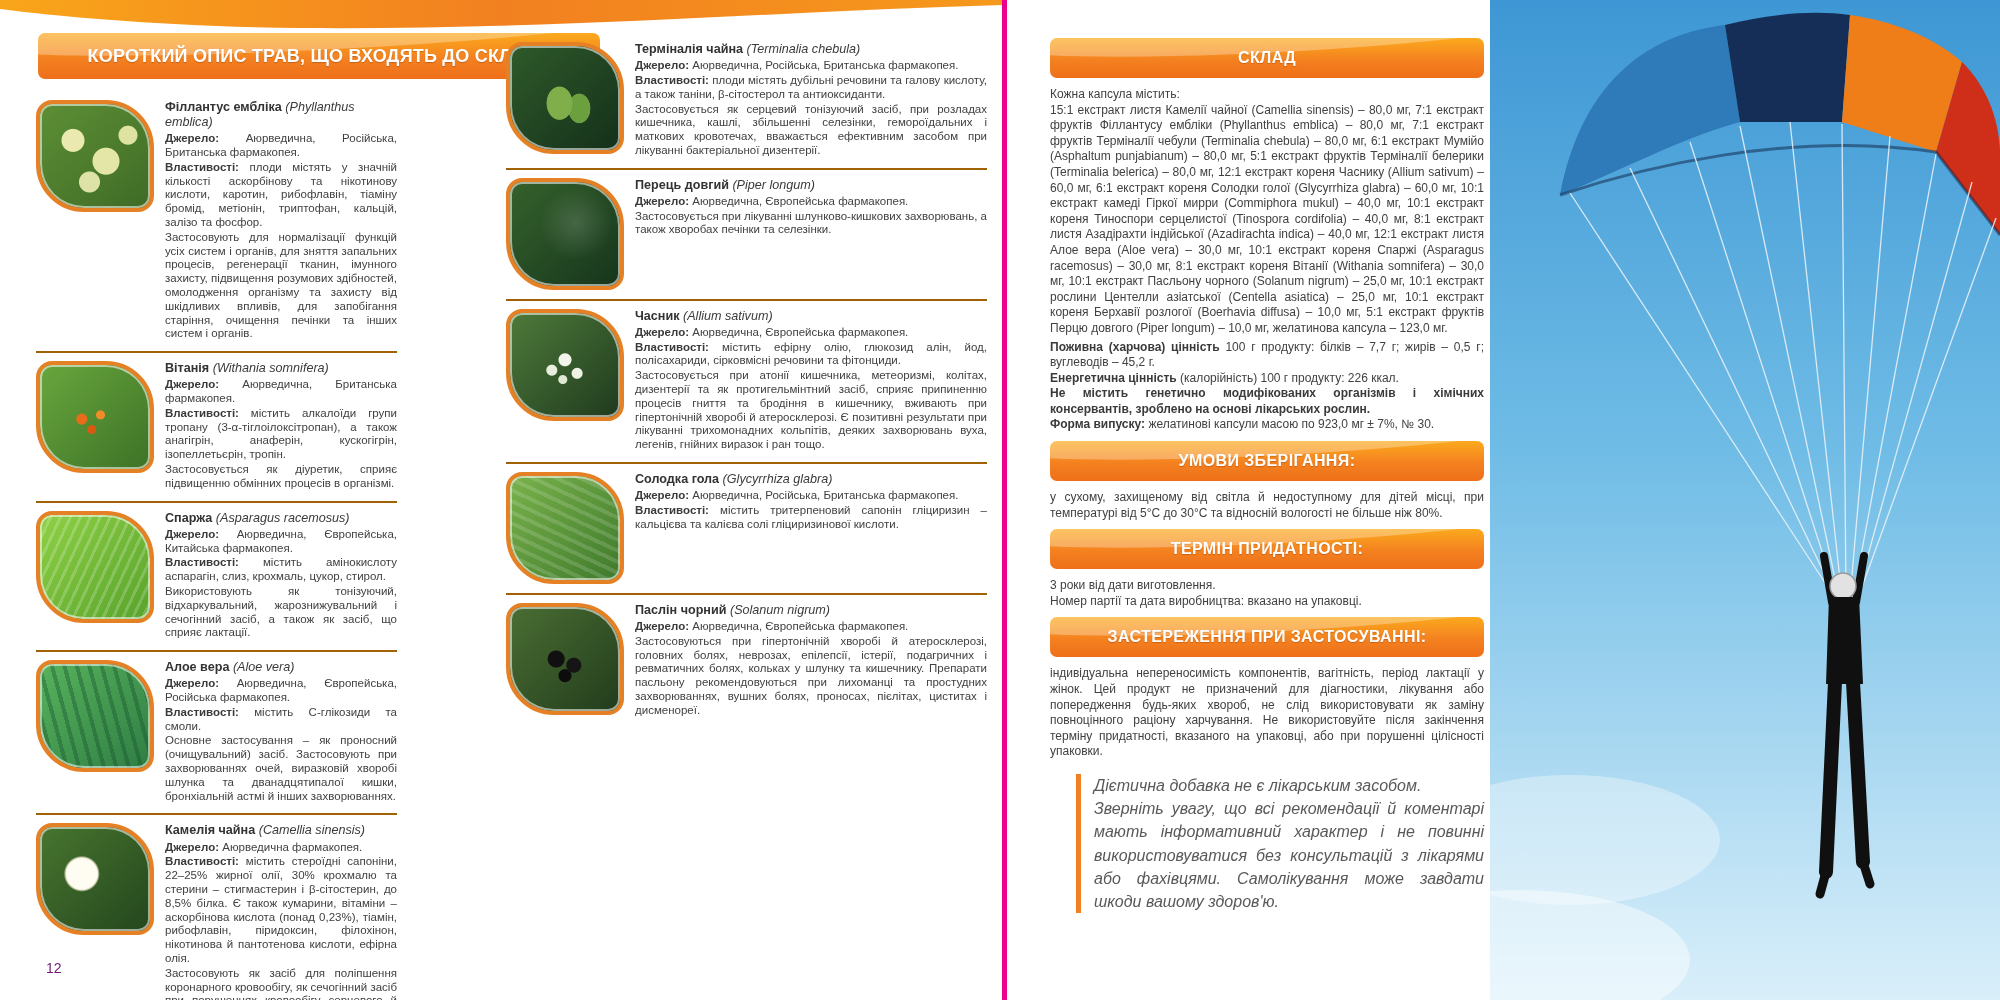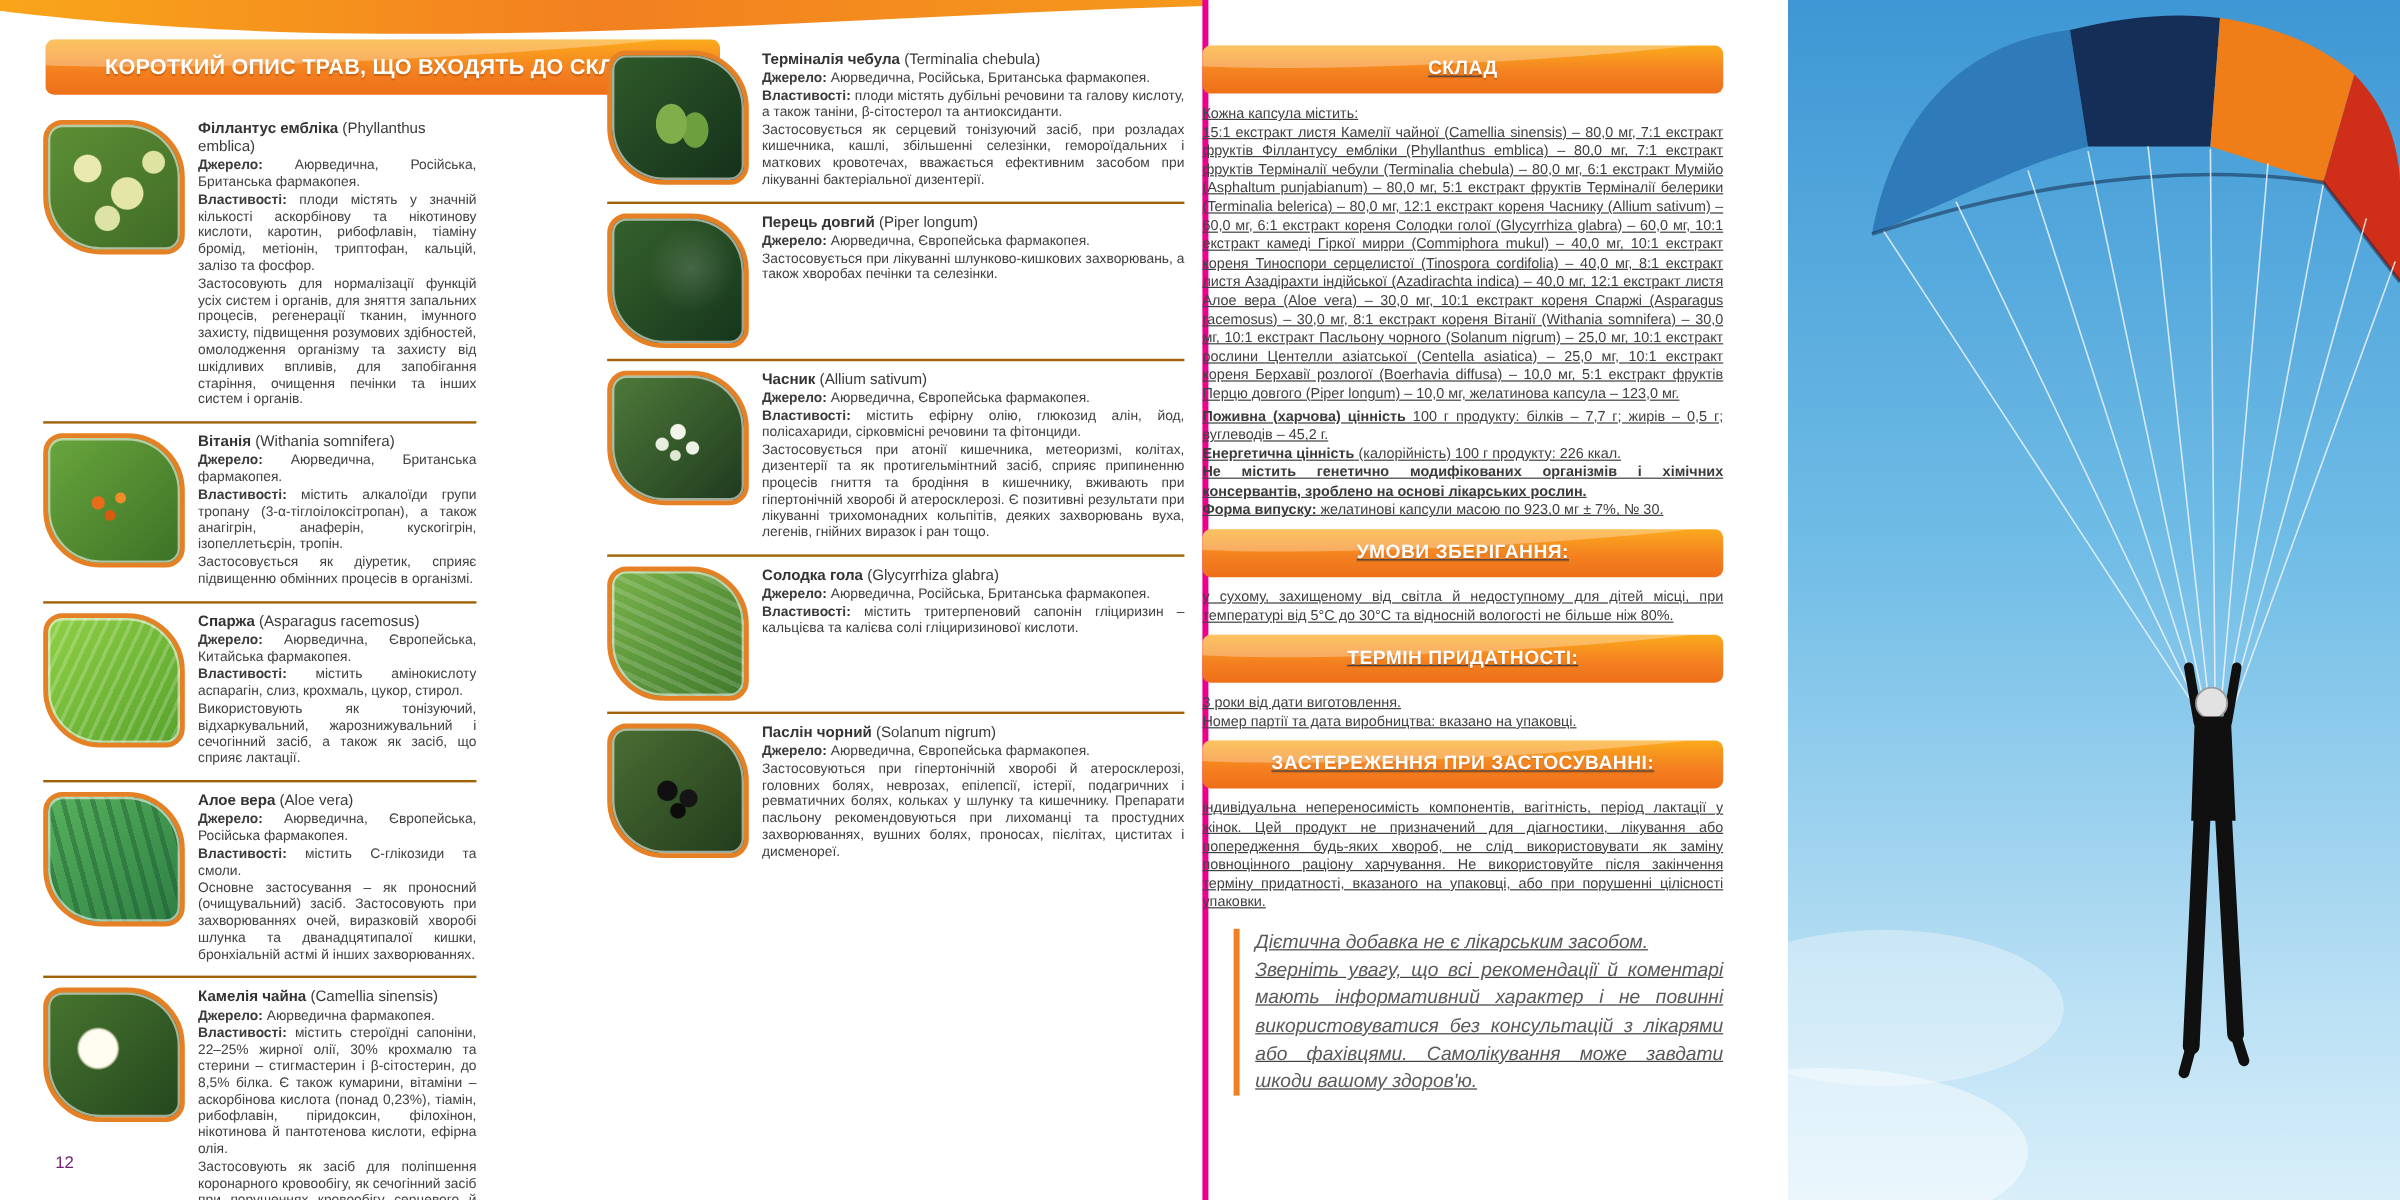--- a/index.html
+++ b/index.html
@@ -30,37 +30,37 @@
   .entry { display:flex; gap:11px; padding:8px 0 9px; }
   .entry.rule { border-top:2px solid #a16207; }
   .thumb {
     flex:0 0 118px; height:112px; border:4px solid #e58025;
     border-radius:16px 48px 16px 48px; box-shadow:inset 0 0 0 2px rgba(255,255,255,.55);
   }
   .etext { flex:1; min-width:0; }
   .etext p { margin:0 0 1px; font-size:11.5px; line-height:1.2; }
   .ehead { text-align:left; font-size:12.6px !important; margin-bottom:2px !important; color:#3a3a3a; }
   .ehead b { color:#333; }
-  .lat { font-weight:normal; }
+  .lat { font-style:italic; font-weight:normal; }
   b.lbl { color:#3a3a3a; }
   
   .t-phyllanthus{background:radial-gradient(circle at 30% 35%,#e9e9b0 0 11px,transparent 12px),radial-gradient(circle at 60% 55%,#e4e6a8 0 13px,transparent 14px),radial-gradient(circle at 80% 30%,#dfe3a2 0 9px,transparent 10px),radial-gradient(circle at 45% 75%,#dde3a6 0 10px,transparent 11px),linear-gradient(140deg,#5d8f35,#3f6b26);}
   .t-withania{background:radial-gradient(circle at 38% 52%,#e86c1a 0 5px,transparent 6px),radial-gradient(circle at 55% 48%,#f08c2a 0 4px,transparent 5px),radial-gradient(circle at 47% 62%,#d85a10 0 4px,transparent 5px),linear-gradient(135deg,#69a63d,#3c7226);}
   .t-asparagus{background:repeating-linear-gradient(115deg,rgba(255,255,255,.20) 0 3px,transparent 3px 9px),linear-gradient(135deg,#8fd045,#57a32c);}
   .t-aloe{background:repeating-linear-gradient(75deg,rgba(16,75,40,.35) 0 4px,transparent 4px 12px),linear-gradient(135deg,#57b25c,#2f7e44);}
   .t-camellia{background:radial-gradient(circle at 38% 45%,#fffdf2 0 15px,#f0ead6 16px,transparent 18px),radial-gradient(circle at 41% 47%,#f3d84a 0 5px,transparent 6px),linear-gradient(135deg,#47752f,#24461d);}
   .t-terminalia{background:radial-gradient(ellipse 14px 18px at 45% 55%,#7fae4a 0 90%,transparent 95%),radial-gradient(ellipse 12px 16px at 63% 60%,#6ca03f 0 90%,transparent 95%),linear-gradient(135deg,#2f5a2a,#14301a);}
   .t-piper{background:radial-gradient(circle at 60% 40%,rgba(255,255,255,.15),transparent 40%),linear-gradient(135deg,#35622c,#16351c);}
   .t-allium{background:radial-gradient(circle at 50% 45%,#f2f5ea 0 6px,transparent 7px),radial-gradient(circle at 38% 55%,#e8eedd 0 5px,transparent 6px),radial-gradient(circle at 61% 58%,#eef2e4 0 5px,transparent 6px),radial-gradient(circle at 48% 64%,#dfe8d2 0 4px,transparent 5px),linear-gradient(135deg,#4e7a3a,#1f3a1e);}
   .t-glycyrrhiza{background:repeating-linear-gradient(25deg,rgba(255,255,255,.14) 0 4px,transparent 4px 10px),linear-gradient(135deg,#79b24b,#3f7a2c);}
   .t-solanum{background:radial-gradient(circle at 42% 50%,#101010 0 8px,transparent 9px),radial-gradient(circle at 58% 56%,#151515 0 7px,transparent 8px),radial-gradient(circle at 50% 66%,#0c0c0c 0 6px,transparent 7px),radial-gradient(circle at 40% 47%,#4a4a4a 0 2px,transparent 3px),linear-gradient(135deg,#4a6e33,#223c1c);}
   
   .divider { position:absolute; left:1002px; top:0; width:5px; height:1000px; background:#ec008c; }
   
-  .rcol { position:absolute; left:1002px; top:30px; width:434px;text-decoration:underline; }
+  .rcol { position:absolute; left:1050px; top:30px; width:434px; }
   .rcol p { margin:0; font-size:12px; line-height:1.3; text-align:justify; }
   .rcol .gap { margin-top:3px; }
   .allbold { font-weight:bold; color:#3a3a3a; }
   .disclaimer {
     margin:14px 0 0 26px; padding-left:13px; border-left:5px solid #f08021;
     font-style:italic; color:#58595b;
   }
   .disclaimer p { text-align:justify; font-size:16px; line-height:1.45; }
   
   .pageno { position:absolute; left:46px; bottom:24px; font-size:14px; color:#701a75; }
@@ -139,21 +139,21 @@
 
       </div>
     </div>
   </div>
 
   <div class="col col2">
 
     <div class="entry">
       <div class="thumb t-terminalia"></div>
       <div class="etext">
-        <p class="ehead"><b>Терміналія чебула</b> <span class="lat">(Terminalia chebula)</span></p>
+        <p class="ehead"><b>Терміналія чайна</b> <span class="lat">(Terminalia chebula)</span></p>
         <p><b class="lbl">Джерело:</b> <span>Аюрведична, Російська, Британська фармакопея.</span></p>
         <p><b class="lbl">Властивості:</b> <span>плоди містять дубільні речовини та галову кислоту, а також таніни, β-сітостерол та антиоксиданти.</span></p>
         <p>Застосовується як серцевий тонізуючий засіб, при розладах кишечника, кашлі, збільшенні селезінки, гемороїдальних і маткових кровотечах, вважається ефективним засобом при лікуванні бактеріальної дизентерії.</p>
       </div>
     </div>
 
     <div class="entry rule">
       <div class="thumb t-piper"></div>
       <div class="etext">
         <p class="ehead"><b>Перець довгий</b> <span class="lat">(Piper longum)</span></p>

